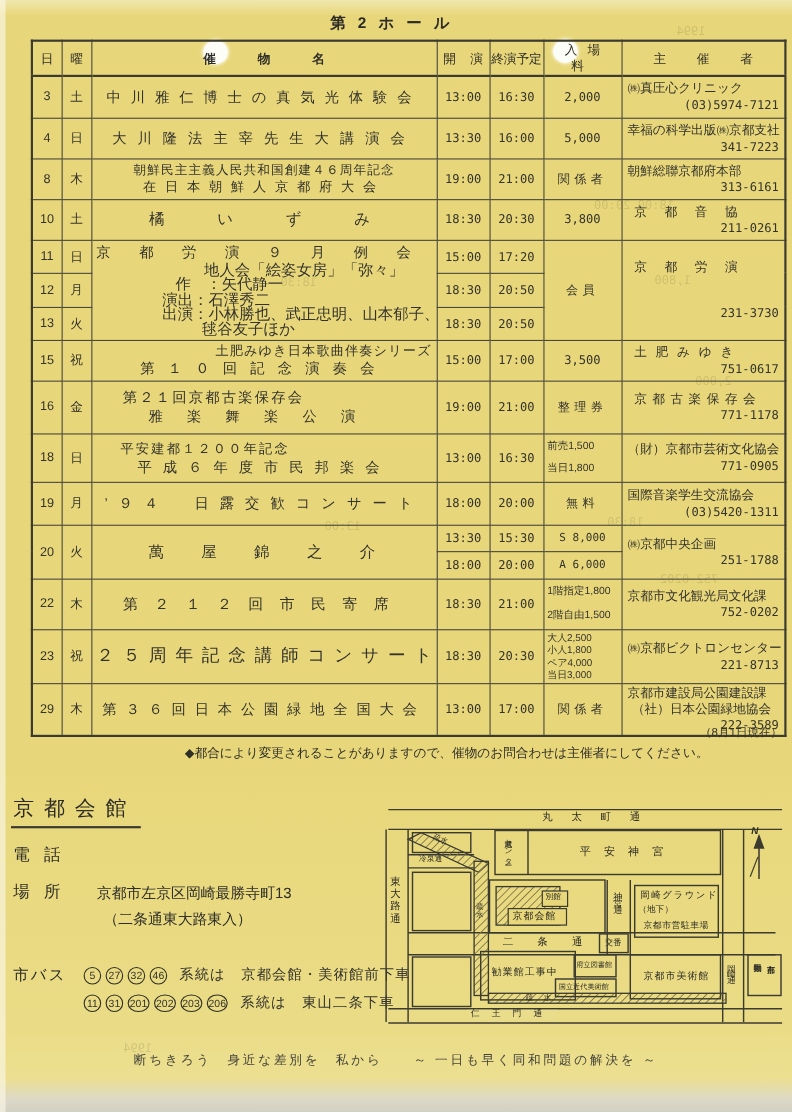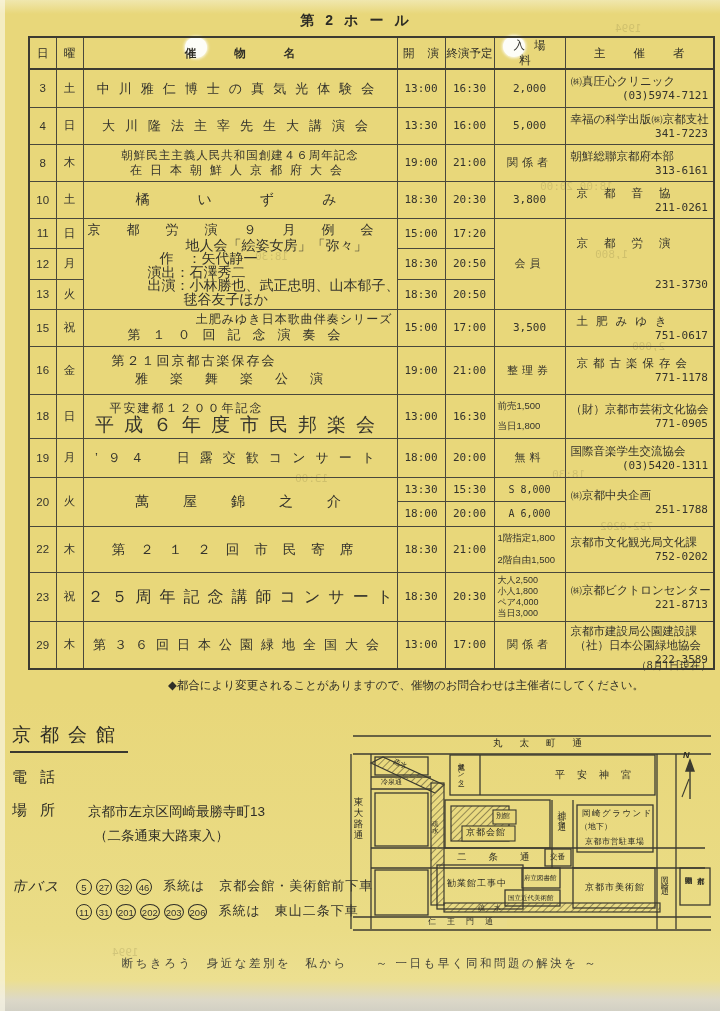--- a/index.html
+++ b/index.html
@@ -214,21 +214,21 @@
         <span class="nm" style="letter-spacing:5px;padding-left:6px">京都古楽保存会</span>
         <span class="ph">771-1178</span>
       </td>
     </tr>
 
     <tr style="height:44px">
       <td class="dc">18</td>
       <td class="dc">日</td>
       <td class="ev">
         <div style="font-size:12px;letter-spacing:2px;text-align:left;padding-left:22px;line-height:16px">平安建都１２００年記念</div>
-        <div style="font-size:19px;letter-spacing:10px;line-height:17px">平成６年度市民邦楽会</div>
+        <div style="font-size:13px;letter-spacing:10px;line-height:17px">平成６年度市民邦楽会</div>
       </td>
       <td class="tm">13:00</td>
       <td class="tm">16:30</td>
       <td class="fee fee-s">
         <div>前売1,500</div>
         <div style="margin-top:8px">当日1,800</div>
       </td>
       <td class="org">
         <span class="nm">（財）京都市芸術文化協会</span>
         <span class="ph">771-0905</span>
@@ -334,21 +334,21 @@
   </div>
 
   <div class="vname">京都会館</div>
 
   <div class="ilabel" style="left:12px;top:768px;">電話</div>
 
   <div class="ilabel" style="left:12px;top:801px;">場所</div>
   <div class="ival" style="left:88px;top:803px;">京都市左京区岡崎最勝寺町13</div>
   <div class="ival" style="left:94px;top:827px;">（二条通東大路東入）</div>
 
-  <div class="ilabel" style="left:12px;top:878px;font-size:14px;letter-spacing:2px;font-style:italic;">市バス</div>
+  <div class="ilabel" style="left:12px;top:878px;font-size:14px;letter-spacing:2px;">市バス</div>
   <div class="busline" style="left:76px;top:877px;">
     <span class="ccl">5</span><span class="ccl">27</span><span class="ccl">32</span><span class="ccl">46</span><span class="bustxt">系統は　京都会館・美術館前下車</span>
   </div>
   <div class="busline" style="left:76px;top:902px;">
     <span class="ccl">11</span><span class="ccl">31</span><span class="ccl">201</span><span class="ccl">202</span><span class="ccl">203</span><span class="ccl">206</span><span class="bustxt">系統は　東山二条下車</span>
   </div>
 
   <div class="map">
     <svg width="370" height="206" viewBox="0 0 370 206">
       <defs>
@@ -405,21 +405,21 @@
         <rect x="117" y="99" width="53" height="15" fill="#e8d77a" stroke="#3c3b30" stroke-width="1.1"></rect>
       </g>
       <g stroke="#3c3b30" stroke-width="1.4" fill="#3c3b30">
         <line x1="345" y1="72" x2="345" y2="40"></line>
         <line x1="337" y1="70" x2="344" y2="52" stroke-width="1.1"></line>
         <polygon points="345,33 341,44 349,44"></polygon>
       </g>
     </svg>
     <div class="ml" style="left:148px;top:11px;font-size:9.5px;letter-spacing:17px;">丸太町通</div>
     <div class="ml vt" style="left:112px;top:31px;height:36px;font-size:7px;letter-spacing:0;">武道センター</div>
-    <div class="ml" style="left:182px;top:42px;font-size:10px;letter-spacing:12px;margin-left:28px;">平安神宮</div>
+    <div class="ml" style="left:182px;top:42px;font-size:10px;letter-spacing:12px;">平安神宮</div>
     <div class="ml" style="left:338px;top:24px;font-size:9px;font-style:italic;font-weight:bold;">N</div>
     <div class="ml" style="left:36px;top:51px;font-size:7px;">冷泉通</div>
     <div class="ml" style="left:48px;top:33px;font-size:7px;transform:rotate(22deg);">疏水</div>
     <div class="ml vt" style="left:8px;top:62px;height:130px;font-size:9.5px;letter-spacing:11px;">東大路通</div>
     <div class="ml vt" style="left:87px;top:88px;height:50px;font-size:6.5px;letter-spacing:7px;">疏水</div>
     <div class="ml vt" style="left:212px;top:76px;height:56px;font-size:8.5px;letter-spacing:6px;">神宮通</div>
     <div class="ml" style="left:121px;top:101px;font-size:9px;letter-spacing:1px;">京都会館</div>
     <div class="ml" style="left:151px;top:85px;font-size:7px;">別館</div>
     <div class="ml" style="left:237px;top:82px;font-size:8.5px;letter-spacing:1.5px;">岡崎グラウンド</div>
     <div class="ml" style="left:235px;top:96px;font-size:8px;">（地下）</div>

